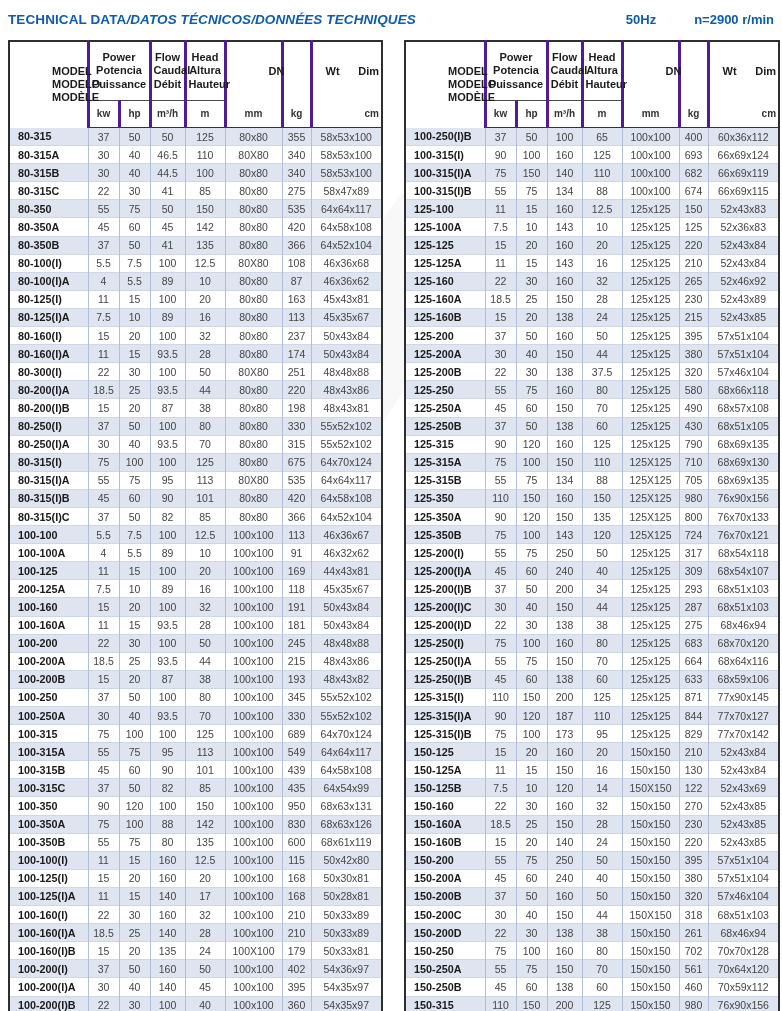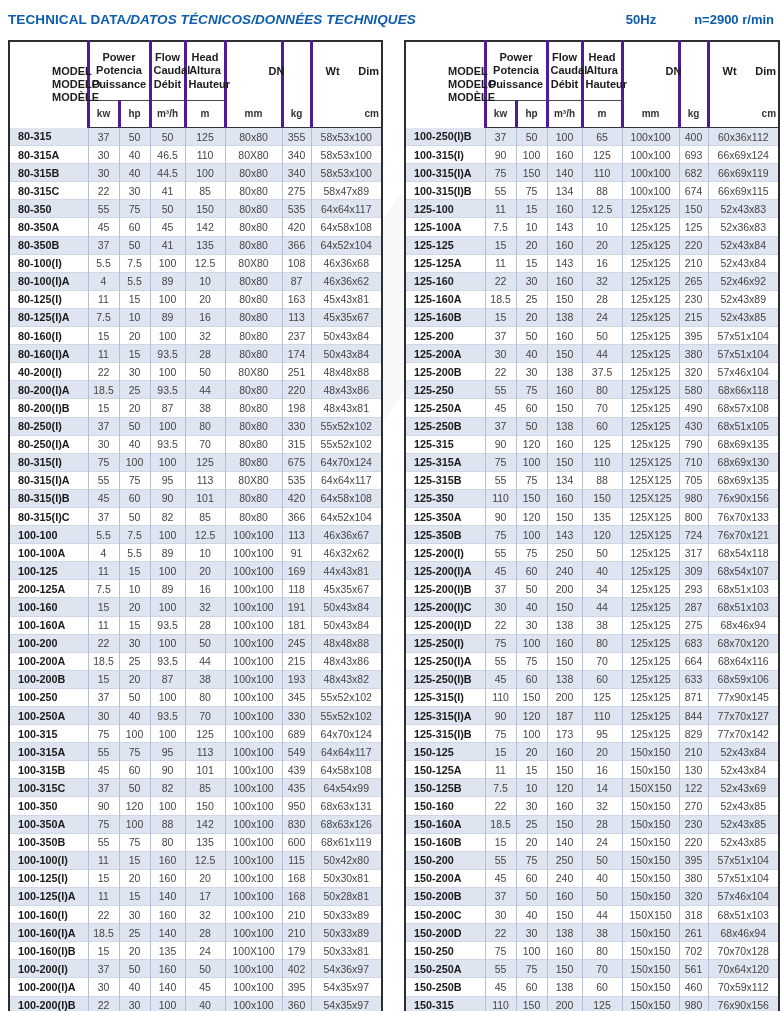--- a/index.html
+++ b/index.html
@@ -256,21 +256,21 @@
             <td class="model">80-160(I)A</td>
             <td>11</td>
             <td>15</td>
             <td>93.5</td>
             <td>28</td>
             <td>80x80</td>
             <td>174</td>
             <td>50x43x84</td>
           </tr>
           <tr>
-            <td class="model">40-200(I)</td>
+            <td class="model">80-300(I)</td>
             <td>22</td>
             <td>30</td>
             <td>100</td>
             <td>50</td>
             <td>80X80</td>
             <td>251</td>
             <td>48x48x88</td>
           </tr>
           <tr>
             <td class="model">80-200(I)A</td>

